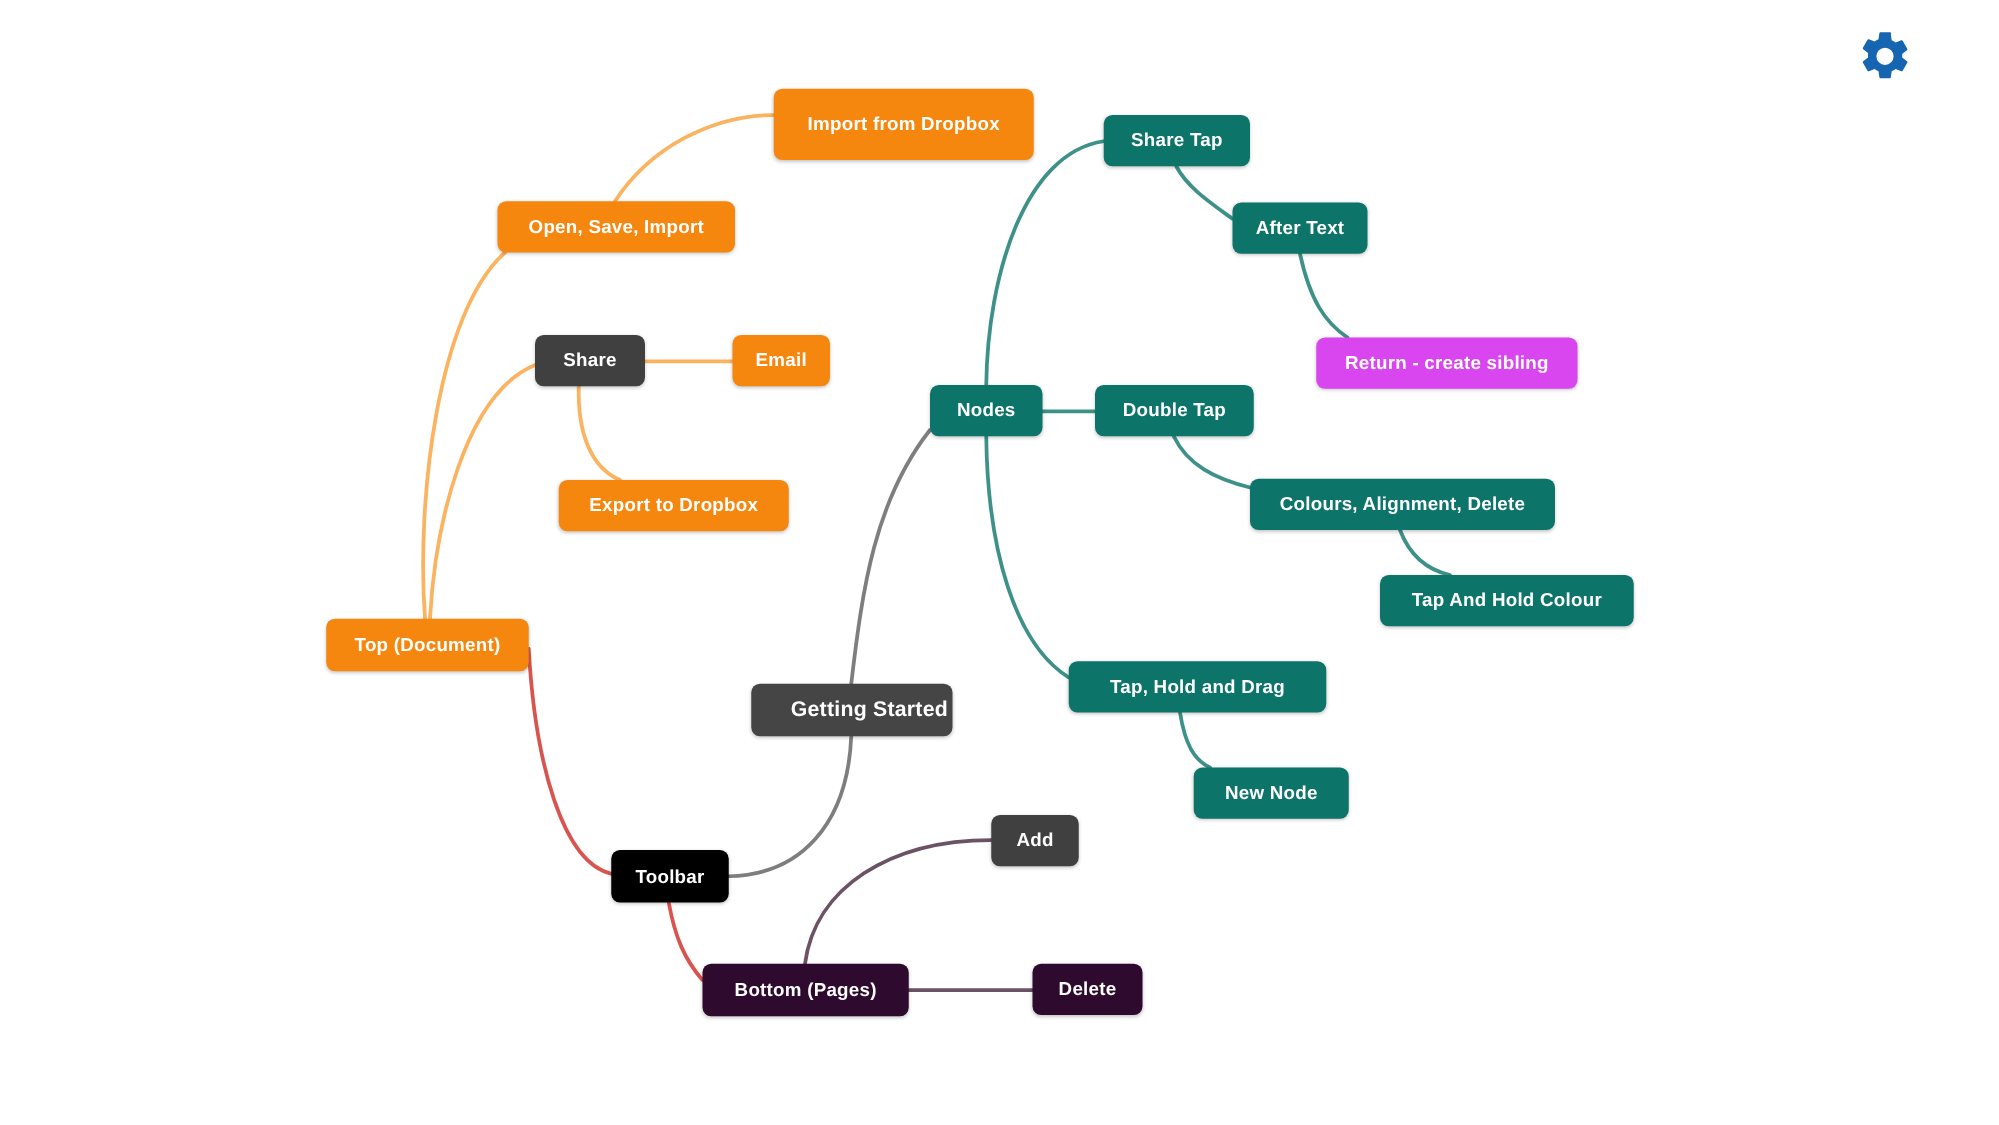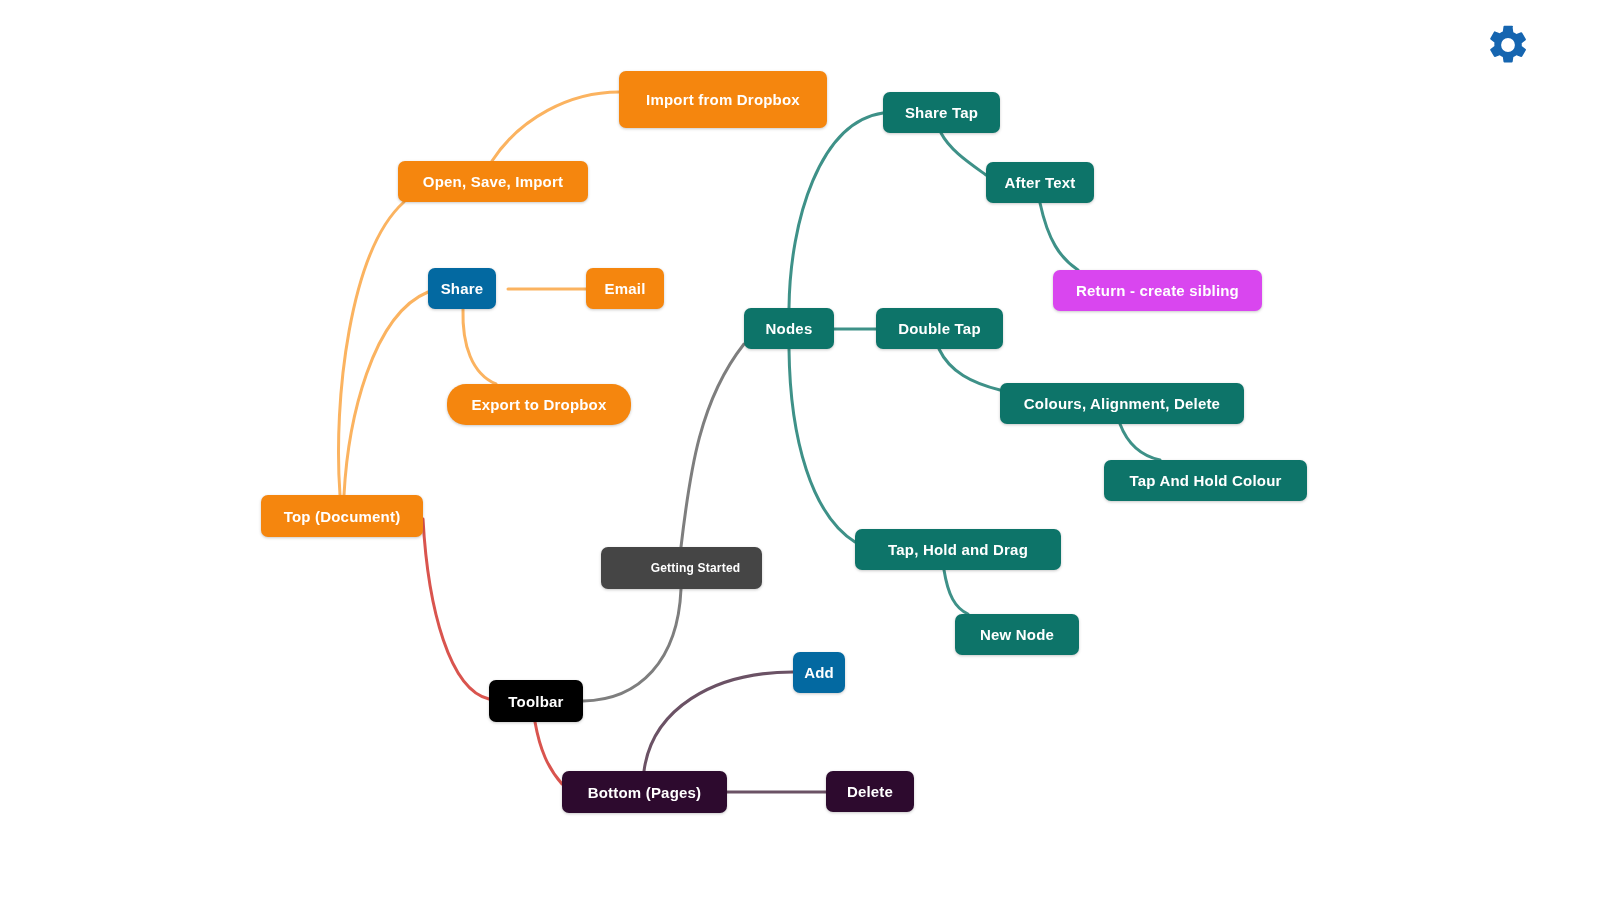--- a/index.html
+++ b/index.html
@@ -34,21 +34,21 @@
     letter-spacing: 0.2px;
     white-space: nowrap;
     padding: 0 14px;
     height: 40px;
     box-shadow: 0 1px 3px rgba(0,0,0,0.22);
     cursor: pointer;
     user-select: none;
     z-index: 5;
   }
   .node.root {
-    font-size: 12px;
+    font-size: 17px;
     height: 42px;
     padding-left: 42px;
   }
   .gear-btn {
     position: absolute;
     right: 62px;
     top: 16px;
     width: 58px;
     height: 58px;
     display: flex;
@@ -93,27 +93,27 @@
       </div>
       <div class="node" style="left: 261px; top: 495px; width: 162px; height: 42px; background: rgb(245, 134, 14);">
         <span>Top (Document)</span>
       </div>
       <div class="node" style="left: 398px; top: 161px; width: 190px; height: 41px; background: rgb(245, 134, 14);">
         <span>Open, Save, Import</span>
       </div>
       <div class="node" style="left: 619px; top: 71px; width: 208px; height: 57px; background: rgb(245, 134, 14);">
         <span>Import from Dropbox</span>
       </div>
-      <div class="node" style="left: 428px; top: 268px; width: 68px; height: 41px; background: #0369a1;">
+      <div class="node" style="left: 428px; top: 268px; width: 88px; height: 41px; background: #404040;">
         <span>Share</span>
       </div>
       <div class="node" style="left: 586px; top: 268px; width: 78px; height: 41px; background: rgb(245, 134, 14);">
         <span>Email</span>
       </div>
-      <div class="node" style="left: 447px; top: 384px; width: 184px; height: 41px; background: rgb(245, 134, 14); border-radius: 19px;">
+      <div class="node" style="left: 447px; top: 384px; width: 184px; height: 41px; background: rgb(245, 134, 14);">
         <span>Export to Dropbox</span>
       </div>
       <div class="node" style="left: 744px; top: 308px; width: 90px; height: 41px; background: rgb(13, 116, 105);">
         <span>Nodes</span>
       </div>
       <div class="node" style="left: 883px; top: 92px; width: 117px; height: 41px; background: rgb(13, 116, 105);">
         <span>Share Tap</span>
       </div>
       <div class="node" style="left: 986px; top: 162px; width: 108px; height: 41px; background: rgb(13, 116, 105);">
         <span>After Text</span>
@@ -135,21 +135,21 @@
       </div>
       <div class="node" style="left: 955px; top: 614px; width: 124px; height: 41px; background: rgb(13, 116, 105);">
         <span>New Node</span>
       </div>
       <div class="node" style="left: 489px; top: 680px; width: 94px; height: 42px; background: #000000;">
         <span>Toolbar</span>
       </div>
       <div class="node" style="left: 562px; top: 771px; width: 165px; height: 42px; background: rgb(45, 10, 46);">
         <span>Bottom (Pages)</span>
       </div>
-      <div class="node" style="left: 793px; top: 652px; width: 52px; height: 41px; background: #0369a1;">
+      <div class="node" style="left: 793px; top: 652px; width: 70px; height: 41px; background: #404040;">
         <span>Add</span>
       </div>
       <div class="node" style="left: 826px; top: 771px; width: 88px; height: 41px; background: rgb(45, 10, 46);">
         <span>Delete</span>
       </div>
     </div>
 
   <button class="gear-btn" aria-label="settings">
     <svg width="52" height="52" viewBox="0 0 24 24">
       <path id="gear-path" fill="#1565B0" d="M19.14 12.94a7.07 7.07 0 0 0 .06-.94 7.07 7.07 0 0 0-.06-.94l2.03-1.58a.48.48 0 0 0 .12-.61l-1.92-3.32a.48.48 0 0 0-.58-.22l-2.39.96a7.03 7.03 0 0 0-1.62-.94l-.36-2.54A.47.47 0 0 0 13.96 2h-3.84a.47.47 0 0 0-.47.4l-.36 2.54c-.59.24-1.13.56-1.62.94l-2.39-.96a.48.48 0 0 0-.58.22L2.78 8.46a.48.48 0 0 0 .12.61l2.03 1.58a7.3 7.3 0 0 0 0 1.88l-2.03 1.58a.48.48 0 0 0-.12.61l1.92 3.32c.12.22.37.3.58.22l2.39-.96c.5.38 1.03.7 1.62.94l.36 2.54c.04.23.24.4.47.4h3.84c.23 0 .43-.17.47-.4l.36-2.54c.59-.24 1.12-.56 1.62-.94l2.39.96c.22.08.46 0 .58-.22l1.92-3.32a.48.48 0 0 0-.12-.61l-2.03-1.58zM12 15.6A3.6 3.6 0 1 1 12 8.4a3.6 3.6 0 0 1 0 7.2z"></path>

